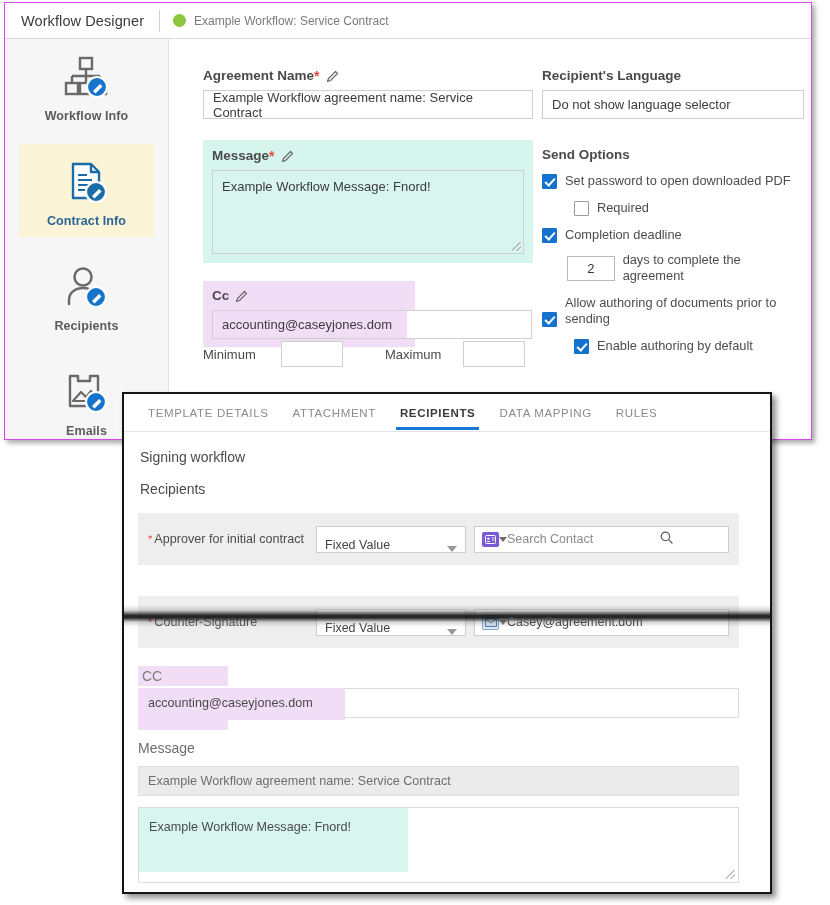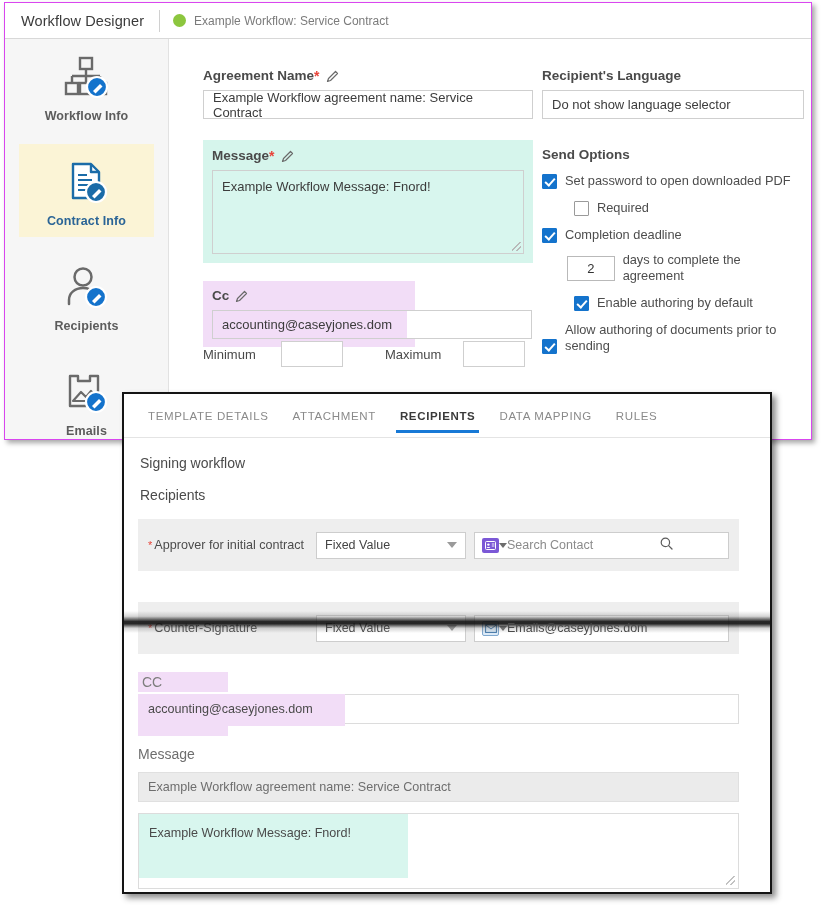--- a/index.html
+++ b/index.html
@@ -173,21 +173,21 @@
   .lower-window {
     position: absolute;
     left: 122px; top: 392px;
     width: 650px; height: 502px;
     background: #ffffff;
     border: 2px solid #141414;
     box-shadow: 4px 4px 6px rgba(0,0,0,0.45);
     overflow: hidden;
   }
   .tabs {
-    height: 44px;
+    height: 38px;
     display: flex; align-items: center;
     padding-left: 12px;
     border-bottom: 1px solid #e4e4e4;
     background:#fff;
   }
   .tab {
     font-size: 11.5px; letter-spacing: .65px;
     color: #8a8a8a; padding: 11px 12px 10px 12px;
     position: relative; cursor: pointer; white-space: nowrap;
   }
@@ -207,21 +207,21 @@
     padding: 0 10px;
   }
   .recip-label {
     font-size: 12.6px; color: #4c4c4c;
     width: 168px; display: flex; align-items: baseline; gap: 2px;
   }
   .recip-label .req-star { font-size: 11px; }
   .select {
     width: 150px; height: 27px;
     border: 1px solid #cdcdcd; background: #fff;
-    display: flex; align-items: center; justify-content: space-between;
+    display: flex; align-items: flex-end; justify-content: space-between;
     padding: 0 8px; font-size: 12.5px; color: #444;
   }
   .caret {
     width: 0; height: 0;
     border-left: 5px solid transparent; border-right: 5px solid transparent;
     border-top: 6px solid #9a9a9a;
   }
   .contact-box {
     margin-left: 8px; height: 27px; flex: 1;
     background: #fff; border: 1px solid #cdcdcd;
@@ -460,28 +460,28 @@
           <div class="opt-row">
             <span class="cb checked"></span>
             <span class="opt-text">Completion deadline</span>
           </div>
 
           <div class="days-row">
             <span class="days-input">2</span>
             <span class="opt-text">days to complete the agreement</span>
           </div>
 
+          <div class="opt-row">
+            <span class="cb checked"></span>
+            <span class="opt-text">Allow authoring of documents prior to sending</span>
+          </div>
+
           <div class="opt-row indent">
             <span class="cb checked"></span>
             <span class="opt-text">Enable authoring by default</span>
-          </div>
-
-          <div class="opt-row">
-            <span class="cb checked"></span>
-            <span class="opt-text">Allow authoring of documents prior to sending</span>
           </div>
         </div>
       </div>
 
     </div>
   </div>
 
   <div class="lower-window">
 
     <div class="tabs">
@@ -545,21 +545,21 @@
         <div class="contact-box">
           <span class="chan-icon mail">
             <svg width="12" height="9" viewBox="0 0 12 9">
                 <rect x="0.6" y="0.6" width="10.8" height="7.8" fill="none" stroke="#3b72a4" stroke-width="1"></rect>
                 <path d="M0.9 1 L6 5 L11.1 1" fill="none" stroke="#3b72a4" stroke-width="1"></path>
               </svg>
           </span>
           <span class="caret-sm"></span>
           <span class="contact-input filled">
             <span class="contact-hl"></span>
-            <span>Emails@caseyjones.dom</span>
+            <span>Casey@agreement.dom</span>
           </span>
           <span style="width:48px"></span>
         </div>
       </div>
 
       <div class="cc-section">
         <div class="cc-label-lw">CC</div>
         <div class="cc-field-lw">
           <span class="hl"></span>
           <span>accounting@caseyjones.dom</span>

